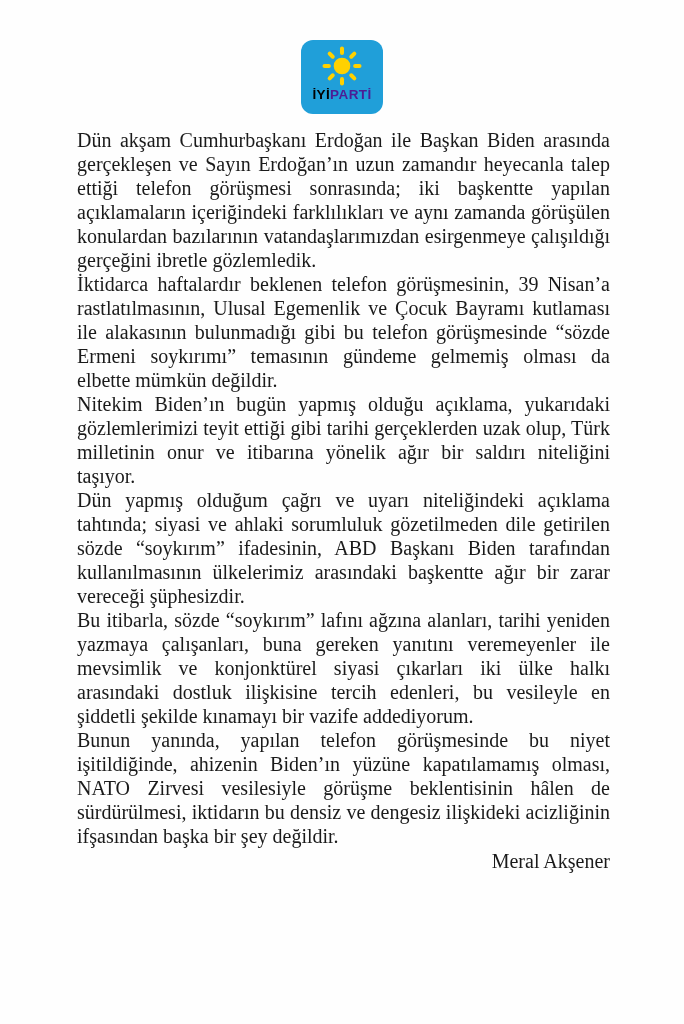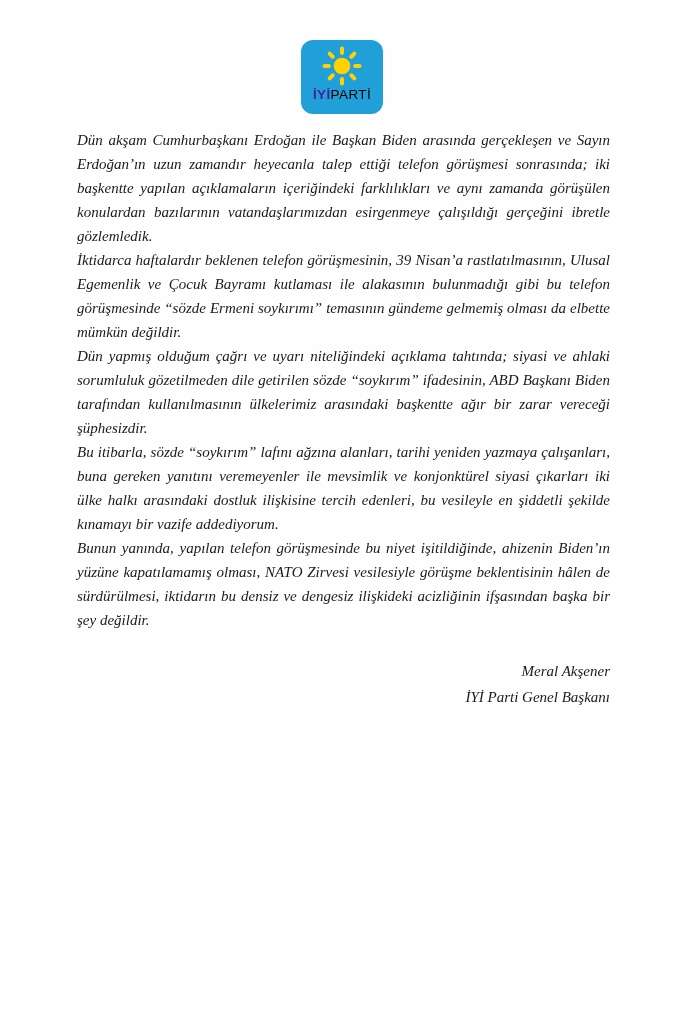--- a/index.html
+++ b/index.html
@@ -45,41 +45,39 @@
   }
   .logo-text {
     font-family: "Liberation Sans", "DejaVu Sans", sans-serif;
     font-size: 13.5px;
     font-weight: bold;
     letter-spacing: 0.4px;
     line-height: 1;
     margin-top: 1px;
     white-space: nowrap;
   }
-  .logo-text .iyi   { color: #4c1d95; }
-  .logo-text .parti { color: #000000; font-weight: 400; margin-top: 16px; }
+  .logo-text .iyi   { color: #000000; }
+  .logo-text .parti { color: #4c1d95; font-weight: 700; margin-top: 16px; }
 
   
   .statement {
     position: absolute;
     left: 77px;
     width: 533px;
     top: 128px;
-    font-size: 15px;
+    font-size: 20px;
     line-height: 24px;
     text-align: justify;
-    font-style: italic;
   }
   .statement p {
     margin: 0;
     text-align: justify;
     text-justify: inter-word;
   }
   .signature {
-    margin-top: 26px;
     text-align: right;
   }
   .signature div {
     line-height: 26px;
   }
 </style>
 </head>
 <body>
 
 <div class="page">
@@ -101,23 +99,23 @@
       </svg>
       <div class="logo-text">
         <span class="iyi">İYİ</span><span class="parti">PARTİ</span>
       </div>
     </div>
   </div>
 
   <div class="statement">
     <p>Dün akşam Cumhurbaşkanı Erdoğan ile Başkan Biden arasında gerçekleşen ve Sayın Erdoğan’ın uzun zamandır heyecanla talep ettiği telefon görüşmesi sonrasında; iki başkentte yapılan açıklamaların içeriğindeki farklılıkları ve aynı zamanda görüşülen konulardan bazılarının vatandaşlarımızdan esirgenmeye çalışıldığı gerçeğini ibretle gözlemledik.</p>
     <p>İktidarca haftalardır beklenen telefon görüşmesinin, 39 Nisan’a rastlatılmasının, Ulusal Egemenlik ve Çocuk Bayramı kutlaması ile alakasının bulunmadığı gibi bu telefon görüşmesinde “sözde Ermeni soykırımı” temasının gündeme gelmemiş olması da elbette mümkün değildir.</p>
+    <p>Nitekim Biden’ın bugün yapmış olduğu açıklama, yukarıdaki gözlemlerimizi teyit ettiği gibi tarihi gerçeklerden uzak olup, Türk milletinin onur ve itibarına yönelik ağır bir saldırı niteliğini taşıyor.</p>
     <p>Dün yapmış olduğum çağrı ve uyarı niteliğindeki açıklama tahtında; siyasi ve ahlaki sorumluluk gözetilmeden dile getirilen sözde “soykırım” ifadesinin, ABD Başkanı Biden tarafından kullanılmasının ülkelerimiz arasındaki başkentte ağır bir zarar vereceği şüphesizdir.</p>
     <p>Bu itibarla, sözde “soykırım” lafını ağzına alanları, tarihi yeniden yazmaya çalışanları, buna gereken yanıtını veremeyenler ile mevsimlik ve konjonktürel siyasi çıkarları iki ülke halkı arasındaki dostluk ilişkisine tercih edenleri, bu vesileyle en şiddetli şekilde kınamayı bir vazife addediyorum.</p>
     <p>Bunun yanında, yapılan telefon görüşmesinde bu niyet işitildiğinde, ahizenin Biden’ın yüzüne kapatılamamış olması, NATO Zirvesi vesilesiyle görüşme beklentisinin hâlen de sürdürülmesi, iktidarın bu densiz ve dengesiz ilişkideki acizliğinin ifşasından başka bir şey değildir.</p>
 
     <div class="signature">
       <div>Meral Akşener</div>
-      <div>İYİ Parti Genel Başkanı</div>
     </div>
   </div>
 
 </div>
 
 </body></html>

